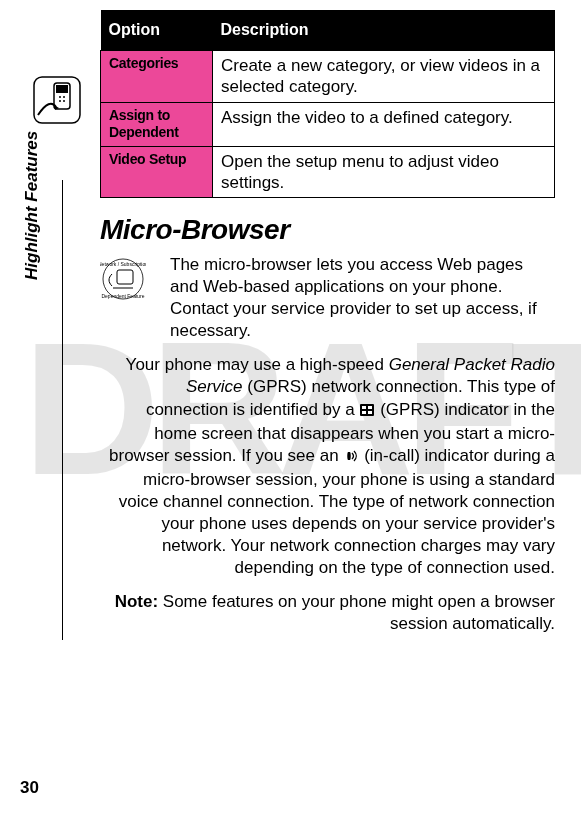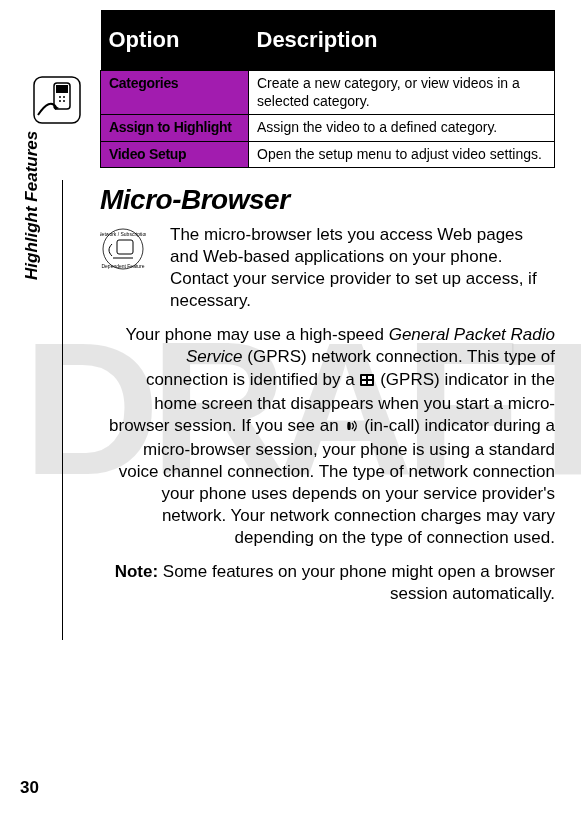--- a/index.html
+++ b/index.html
@@ -73,37 +73,37 @@
     z-index: 2;
   }
   table.options {
     border-collapse: collapse;
     width: 100%;
   }
   table.options th {
     background: #000;
     color: #fff;
     text-align: left;
-    padding: 17px 8px;
-    font-size: 22px;
+    padding: 11px 8px;
+    font-size: 16px;
     font-weight: bold;
   }
   table.options td {
     border: 1px solid #000;
     padding: 4px 8px;
     vertical-align: top;
-    font-size: 14px;
+    font-size: 17px;
     line-height: 1.25;
   }
   table.options td.opt {
-    background: #a21caf;
+    background: #ec4899;
     font-family: Arial, Helvetica, sans-serif;
     font-weight: 900;
     font-size: 14px;
-    width: 148px;
+    width: 112px;
     font-stretch: condensed;
     letter-spacing: -0.3px;
   }
   h2.section {
     margin: 16px 0 8px 0;
     font-style: italic;
     font-weight: 700;
     font-size: 28px;
     letter-spacing: -0.5px;
   }
@@ -173,21 +173,21 @@
         <th>Option</th>
         <th>Description</th>
       </tr>
     </thead>
     <tbody>
       <tr>
         <td class="opt">Categories</td>
         <td>Create a new category, or view videos in a selected category.</td>
       </tr>
       <tr>
-        <td class="opt">Assign to Highlight</td>
+        <td class="opt">Assign to Dependent</td>
         <td>Assign the video to a defined category.</td>
       </tr>
       <tr>
         <td class="opt">Video Setup</td>
         <td>Open the setup menu to adjust video settings.</td>
       </tr>
     </tbody>
   </table>
 
   <h2 class="section">Micro-Browser</h2>

